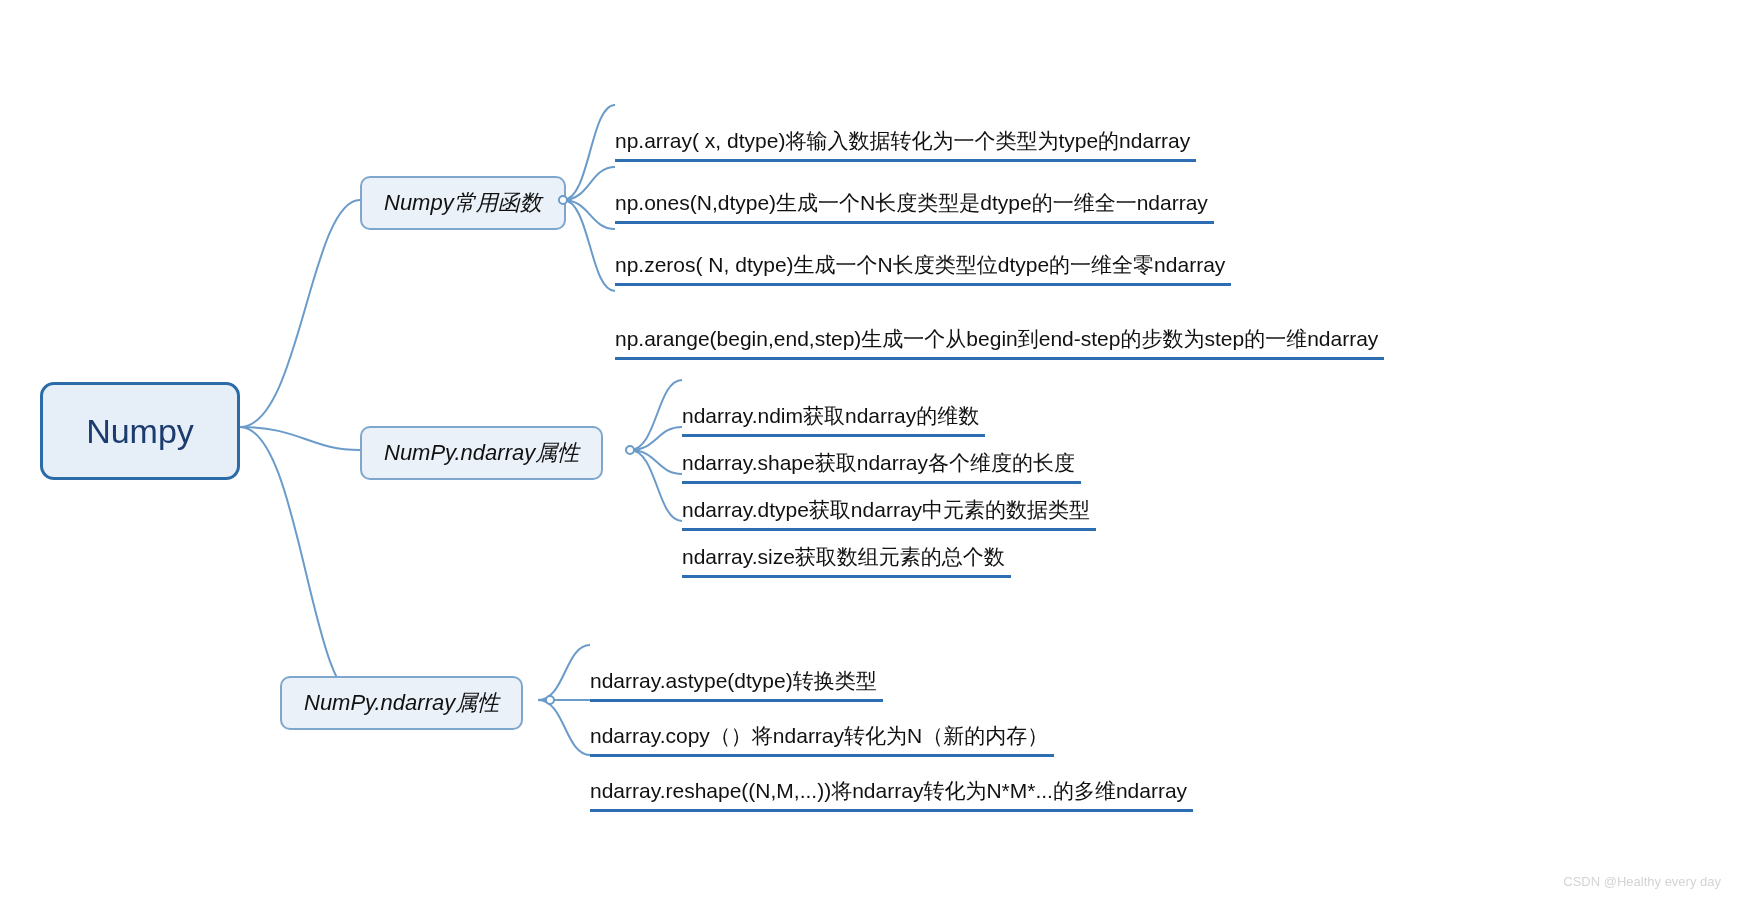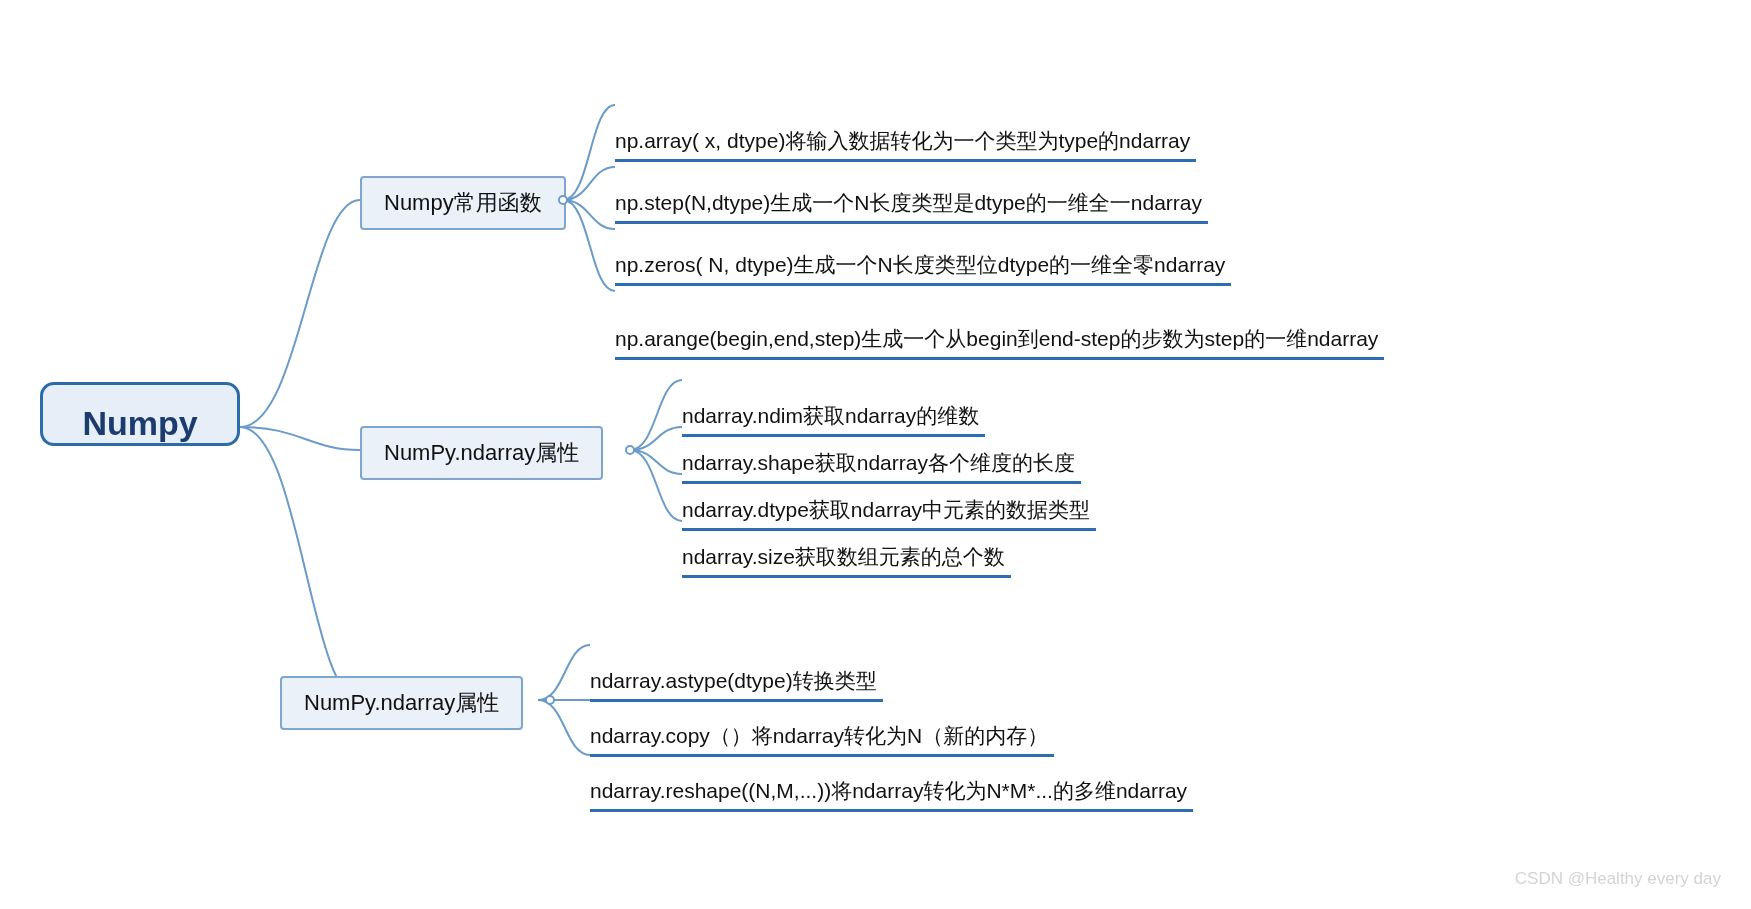--- a/index.html
+++ b/index.html
@@ -17,40 +17,41 @@
     position: absolute;
     top: 0; left: 0;
     width: 1751px; height: 909px;
     pointer-events: none;
   }
   .root-node {
     position: absolute;
     left: 40px;
     top: 382px;
     width: 200px;
-    height: 64px;
+    height: 98px;
     background: #e6eef7;
     border: 3px solid #2b6ca8;
     border-radius: 14px;
     display: flex;
-    align-items: flex-end;
+    align-items: center;
     justify-content: center;
     font-size: 34px;
-    font-weight: bold;
+    font-weight: normal;
     color: #1c3b6e;
   }
   .branch-node {
     position: absolute;
     background: #eaf1f9;
     border: 2px solid #7fa6cd;
-    border-radius: 4px;
+    border-radius: 10px;
     padding: 10px 22px;
     font-size: 22px;
     color: #111;
     white-space: nowrap;
+    font-style: italic;
   }
   .leaf {
     position: absolute;
     font-size: 21px;
     color: #111;
     white-space: nowrap;
     border-bottom: 3px solid #2d6eb3;
     padding: 2px 6px 4px 0;
     margin-top: 47px;
   }
@@ -60,21 +61,21 @@
     height: 10px;
     border: 2px solid #6a9bc9;
     border-radius: 50%;
     background: #fff;
   }
   .watermark {
     position: absolute;
     right: 30px;
     bottom: 20px;
     color: #d4d4d4;
-    font-size: 17px;
+    font-size: 13px;
   }
 </style>
 </head>
 <body>
 
 <svg class="connectors">
 
   <path d="M 240 427 C 300 427, 310 200, 360 200" stroke="#6a9bc9" stroke-width="2" fill="none"></path>
   <path d="M 240 427 C 300 427, 310 450, 360 450" stroke="#6a9bc9" stroke-width="2" fill="none"></path>
   <path d="M 240 427 C 300 427, 310 700, 360 700" stroke="#6a9bc9" stroke-width="2" fill="none"></path>
@@ -96,21 +97,21 @@
 
 <div class="root-node">
   <span>Numpy</span>
 </div>
 
 <div class="branch-node" style="left:360px; top:176px;">
   <span>Numpy常用函数</span>
 </div>
 <div class="port" style="left:558px; top:195px;"></div>
 <div class="leaf" style="left:615px; top:78px;">np.array( x, dtype)将输入数据转化为一个类型为type的ndarray</div>
-<div class="leaf" style="left:615px; top:140px;">np.step(N,dtype)生成一个N长度类型是dtype的一维全一ndarray</div>
+<div class="leaf" style="left:615px; top:140px;">np.ones(N,dtype)生成一个N长度类型是dtype的一维全一ndarray</div>
 <div class="leaf" style="left:615px; top:202px;">np.zeros( N, dtype)生成一个N长度类型位dtype的一维全零ndarray</div>
 <div class="leaf" style="left:615px; top:276px;">np.arange(begin,end,step)生成一个从begin到end-step的步数为step的一维ndarray</div>
 
 <div class="branch-node" style="left:360px; top:426px;">
   <span>NumPy.ndarray属性</span>
 </div>
 <div class="port" style="left:625px; top:445px;"></div>
 <div class="leaf" style="left:682px; top:353px;">ndarray.ndim获取ndarray的维数</div>
 <div class="leaf" style="left:682px; top:400px;text-align:center;">ndarray.shape获取ndarray各个维度的长度</div>
 <div class="leaf" style="left:682px; top:447px;">ndarray.dtype获取ndarray中元素的数据类型</div>

